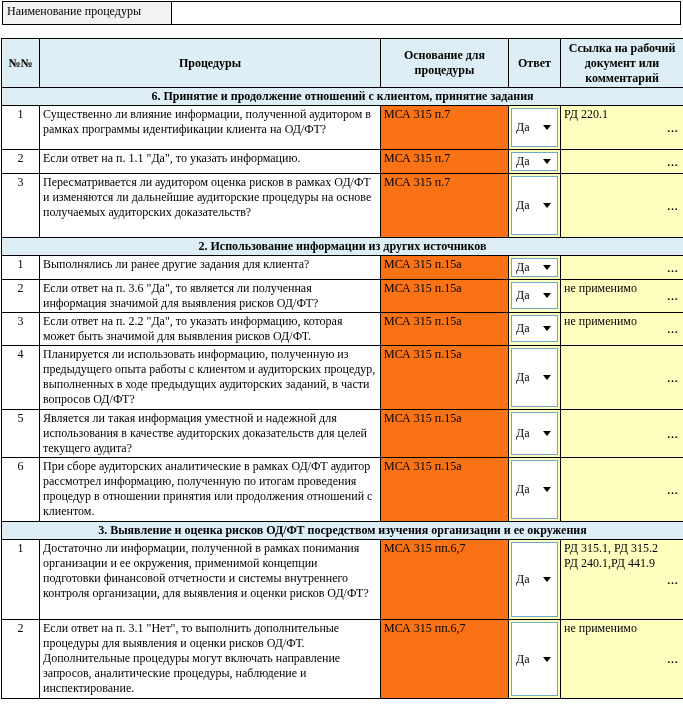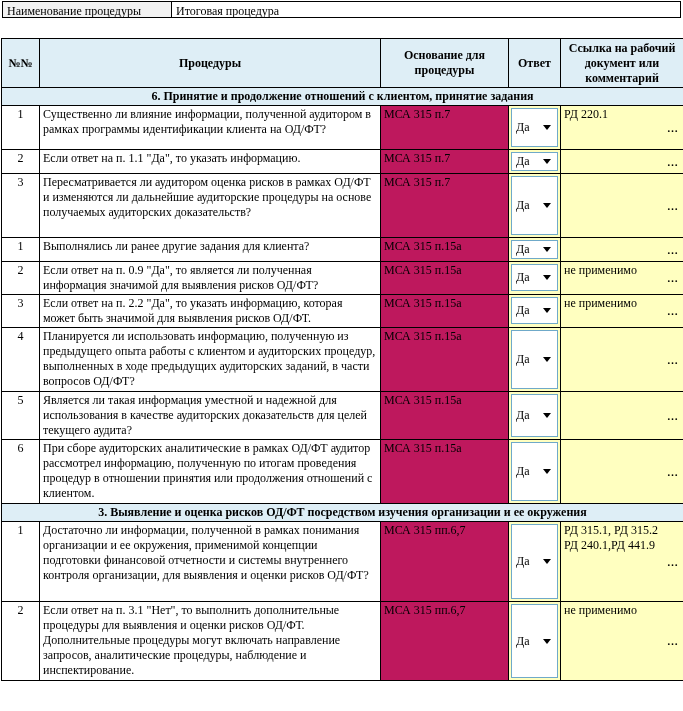--- a/index.html
+++ b/index.html
@@ -1,50 +1,49 @@
 <!DOCTYPE html>
 <html><head>
 <meta charset="utf-8">
 <style>
   html, body { margin: 0; padding: 0; background: #ffffff; }
   body { width: 683px; height: 711px; overflow: hidden; position: relative;
          font-family: "Liberation Serif", "DejaVu Serif", serif; font-size: 12px; color: #000; }
-  .name-bar { position: absolute; left: 2px; top: 1px; width: 679px; height: 17px;
+  .name-bar { position: absolute; left: 2px; top: 1px; width: 679px; height: 24px;
               border: 1px solid #000; display: flex; box-sizing: border-box; }
   .name-bar .lbl { width: 169px; background: #f2f2f2; border-right: 1px solid #000;
                    padding: 2px 4px; box-sizing: border-box; line-height: 14px; }
   .name-bar .val { flex: 1; padding: 2px 4px; line-height: 14px; }
   table.proc { position: absolute; left: 1px; top: 38px; width: 682px;
                border-collapse: collapse; table-layout: fixed; }
   table.proc td, table.proc th { border: 1px solid #000; vertical-align: top;
                padding: 1px 3px; line-height: 15px; }
   table.proc th { background: #deeef6; font-weight: bold; vertical-align: middle;
                text-align: center; height: 46px; line-height: 15px; }
   .section td { background: #deeef6; font-weight: bold; text-align: center;
                height: 15px; padding: 1px 3px; }
   .num { text-align: center; }
-  .basis { background: #be185d; margin-left: 12px; }
+  .basis { background: #f97316; margin-left: 12px; }
   .answer { background: #ffffc0; padding: 2px 2px !important; }
   .ref { background: #ffffc0; position: relative; }
   .select { border: 1px solid #6fa9c9; background: #fff; box-sizing: border-box;
             display: flex; align-items: center; height: 100%; min-height: 19px;
             padding-left: 4px; cursor: pointer; }
   .select .arrow { margin-left: auto; margin-right: 6px; width: 0; height: 0;
                    border-left: 4px solid transparent; border-right: 4px solid transparent;
                    border-top: 5px solid #000; }
   .dots { position: absolute; right: 6px; bottom: 50%; transform: translateY(50%);
           font-weight: bold; font-size: 11px; letter-spacing: -1px; cursor: pointer; }
   .ref-text { padding-right: 18px; display: block; }
 </style>
 </head>
 <body>
 
 <div class="name-bar">
   <div class="lbl">Наименование процедуры</div>
-  <div class="val">Итоговая процедура</div>
 </div>
 
 <table class="proc">
   <colgroup>
     <col style="width:38px">
     <col style="width:341px">
     <col style="width:128px">
     <col style="width:52px">
     <col style="width:123px">
   </colgroup>
@@ -99,38 +98,41 @@
           <div class="select" style="height: 59px;">
             <span>Да</span>
             <span class="arrow"></span>
           </div>
         </td>
         <td class="ref">
           <span class="ref-text"></span>
           <span class="dots">…</span>
         </td>
       </tr>
+      <tr class="section">
+        <td colspan="5">2. Использование информации из других источников</td>
+      </tr>
       <tr style="height: 20px;">
         <td class="num">1</td>
         <td>Выполнялись ли ранее другие задания для клиента?</td>
         <td class="basis">МСА 315 п.15а</td>
         <td class="answer">
           <div class="select" style="height: 15px;">
             <span>Да</span>
             <span class="arrow"></span>
           </div>
         </td>
         <td class="ref">
           <span class="ref-text"></span>
           <span class="dots">…</span>
         </td>
       </tr>
       <tr style="height: 32px;">
         <td class="num">2</td>
-        <td>Если ответ на п. 0.9 "Да", то является ли полученная информация значимой для выявления рисков ОД/ФТ?</td>
+        <td>Если ответ на п. 3.6 "Да", то является ли полученная информация значимой для выявления рисков ОД/ФТ?</td>
         <td class="basis">МСА 315 п.15а</td>
         <td class="answer">
           <div class="select" style="height: 27px;">
             <span>Да</span>
             <span class="arrow"></span>
           </div>
         </td>
         <td class="ref">
           <span class="ref-text">не применимо</span>
           <span class="dots">…</span>

